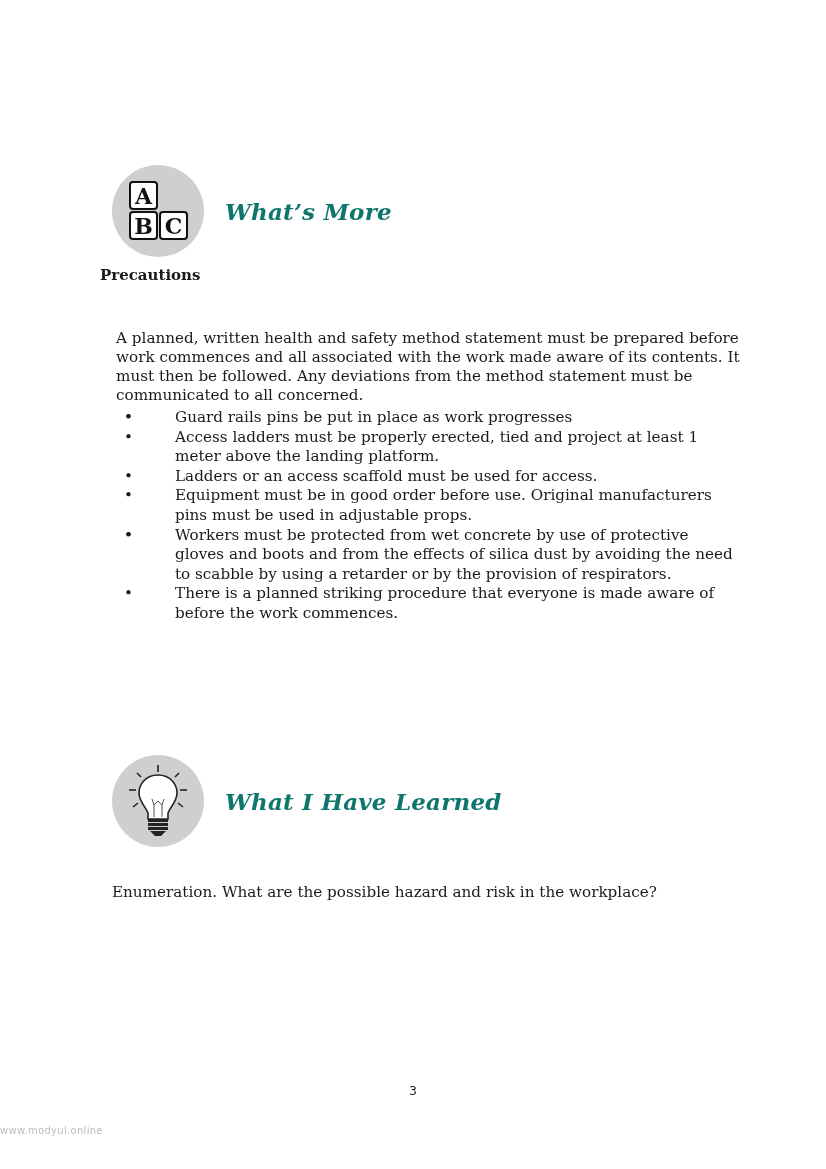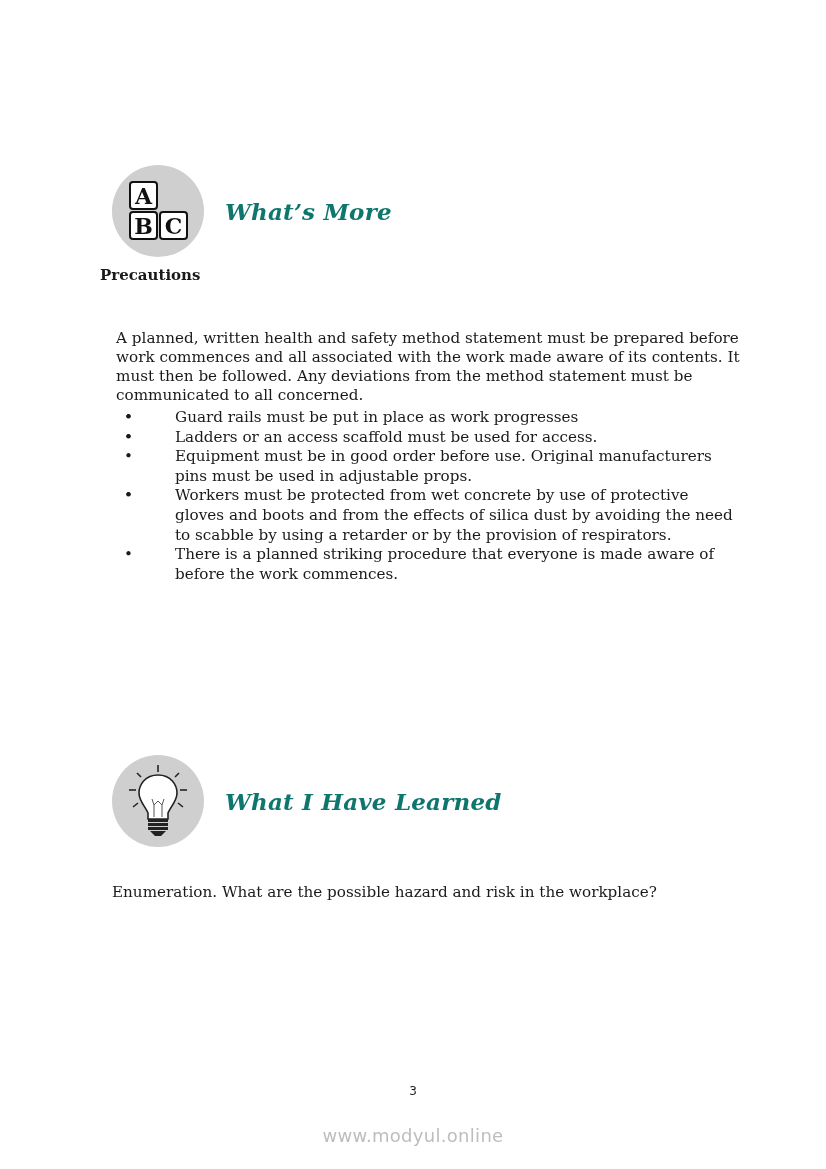--- a/index.html
+++ b/index.html
@@ -12,22 +12,22 @@
                    font-style: italic; font-size: 23px; color: #0f766e; letter-spacing: 0.2px; }
   .sub-heading { position: absolute; left: 100px; top: 266px; font-weight: bold; font-size: 15px; margin: 0; }
   .paragraph { position: absolute; left: 100px; top: 313px; width: 640px; font-size: 15.2px;
                line-height: 19px; margin: 16px; }
   .bullets { position: absolute; left: 100px; top: 408px; width: 640px; margin: 0; padding: 0; list-style: none; }
   .bullets li { position: relative; padding-left: 75px; font-size: 15.2px; line-height: 19.6px; }
   .bullets li .bullet { position: absolute; left: 24px; top: 0; }
   .question { position: absolute; left: 100px; top: 871px; font-size: 15.2px; margin: 12px; }
   .page-number { position: absolute; left: 0; width: 826px; top: 1084px; text-align: center;
                  font-family: "DejaVu Sans", sans-serif; font-size: 12px; color: #222; }
-  .watermark { position: absolute; left: 0; width: 826px; top: 1125px; text-align: center;
-               font-family: "DejaVu Sans", sans-serif; font-size: 18px; color: #bdbdbd; letter-spacing: 0.3px; }
+  .watermark { position: absolute; left: 0; width: 826px; top: 1125px; 
+               font-family: "DejaVu Sans", sans-serif; font-size: 10px; color: #bdbdbd; letter-spacing: 0.3px; }
 </style>
 </head>
 <body>
 
 <div class="section-header" style="top:165px;">
   <div class="icon-circle">
     <svg width="64" height="64" viewBox="0 0 64 64">
       <rect x="4" y="3" width="27" height="27" rx="3" fill="#fff" stroke="#111" stroke-width="2"></rect>
       <rect x="4" y="33" width="27" height="27" rx="3" fill="#fff" stroke="#111" stroke-width="2"></rect>
       <rect x="34" y="33" width="27" height="27" rx="3" fill="#fff" stroke="#111" stroke-width="2"></rect>
@@ -37,22 +37,22 @@
     </svg>
   </div>
   <div class="section-title">What’s More</div>
 </div>
 
 <p class="sub-heading">Precautions</p>
 <p class="paragraph">A planned, written health and safety method statement must be prepared before work commences and all associated with the work made aware of its contents. It must then be followed. Any deviations from the method statement must be communicated to all concerned.</p>
 
 <ul class="bullets">
   <li><span class="bullet">•</span></li>
-  <li><span class="bullet">•</span><span>Guard rails must be put in place as work progresses</span></li>
-  <li><span class="bullet">•</span></li>
+  <li><span class="bullet">•</span><span>Guard rails pins be put in place as work progresses</span></li>
+  <li><span class="bullet">•</span><span>Access ladders must be properly erected, tied and project at least 1 meter above the landing platform.</span></li>
   <li><span class="bullet">•</span><span>Ladders or an access scaffold must be used for access.</span></li>
   <li><span class="bullet">•</span><span>Equipment must be in good order before use. Original manufacturers pins must be used in adjustable props.</span></li>
   <li><span class="bullet">•</span></li>
   <li><span class="bullet">•</span><span>Workers must be protected from wet concrete by use of protective gloves and boots and from the effects of silica dust by avoiding the need to scabble by using a retarder or by the provision of respirators.</span></li>
   <li><span class="bullet">•</span><span>There is a planned striking procedure that everyone is made aware of before the work commences.</span></li>
 </ul>
 
 <div class="section-header" style="top:755px;">
   <div class="icon-circle">
     <svg width="70" height="76" viewBox="0 0 70 76">

